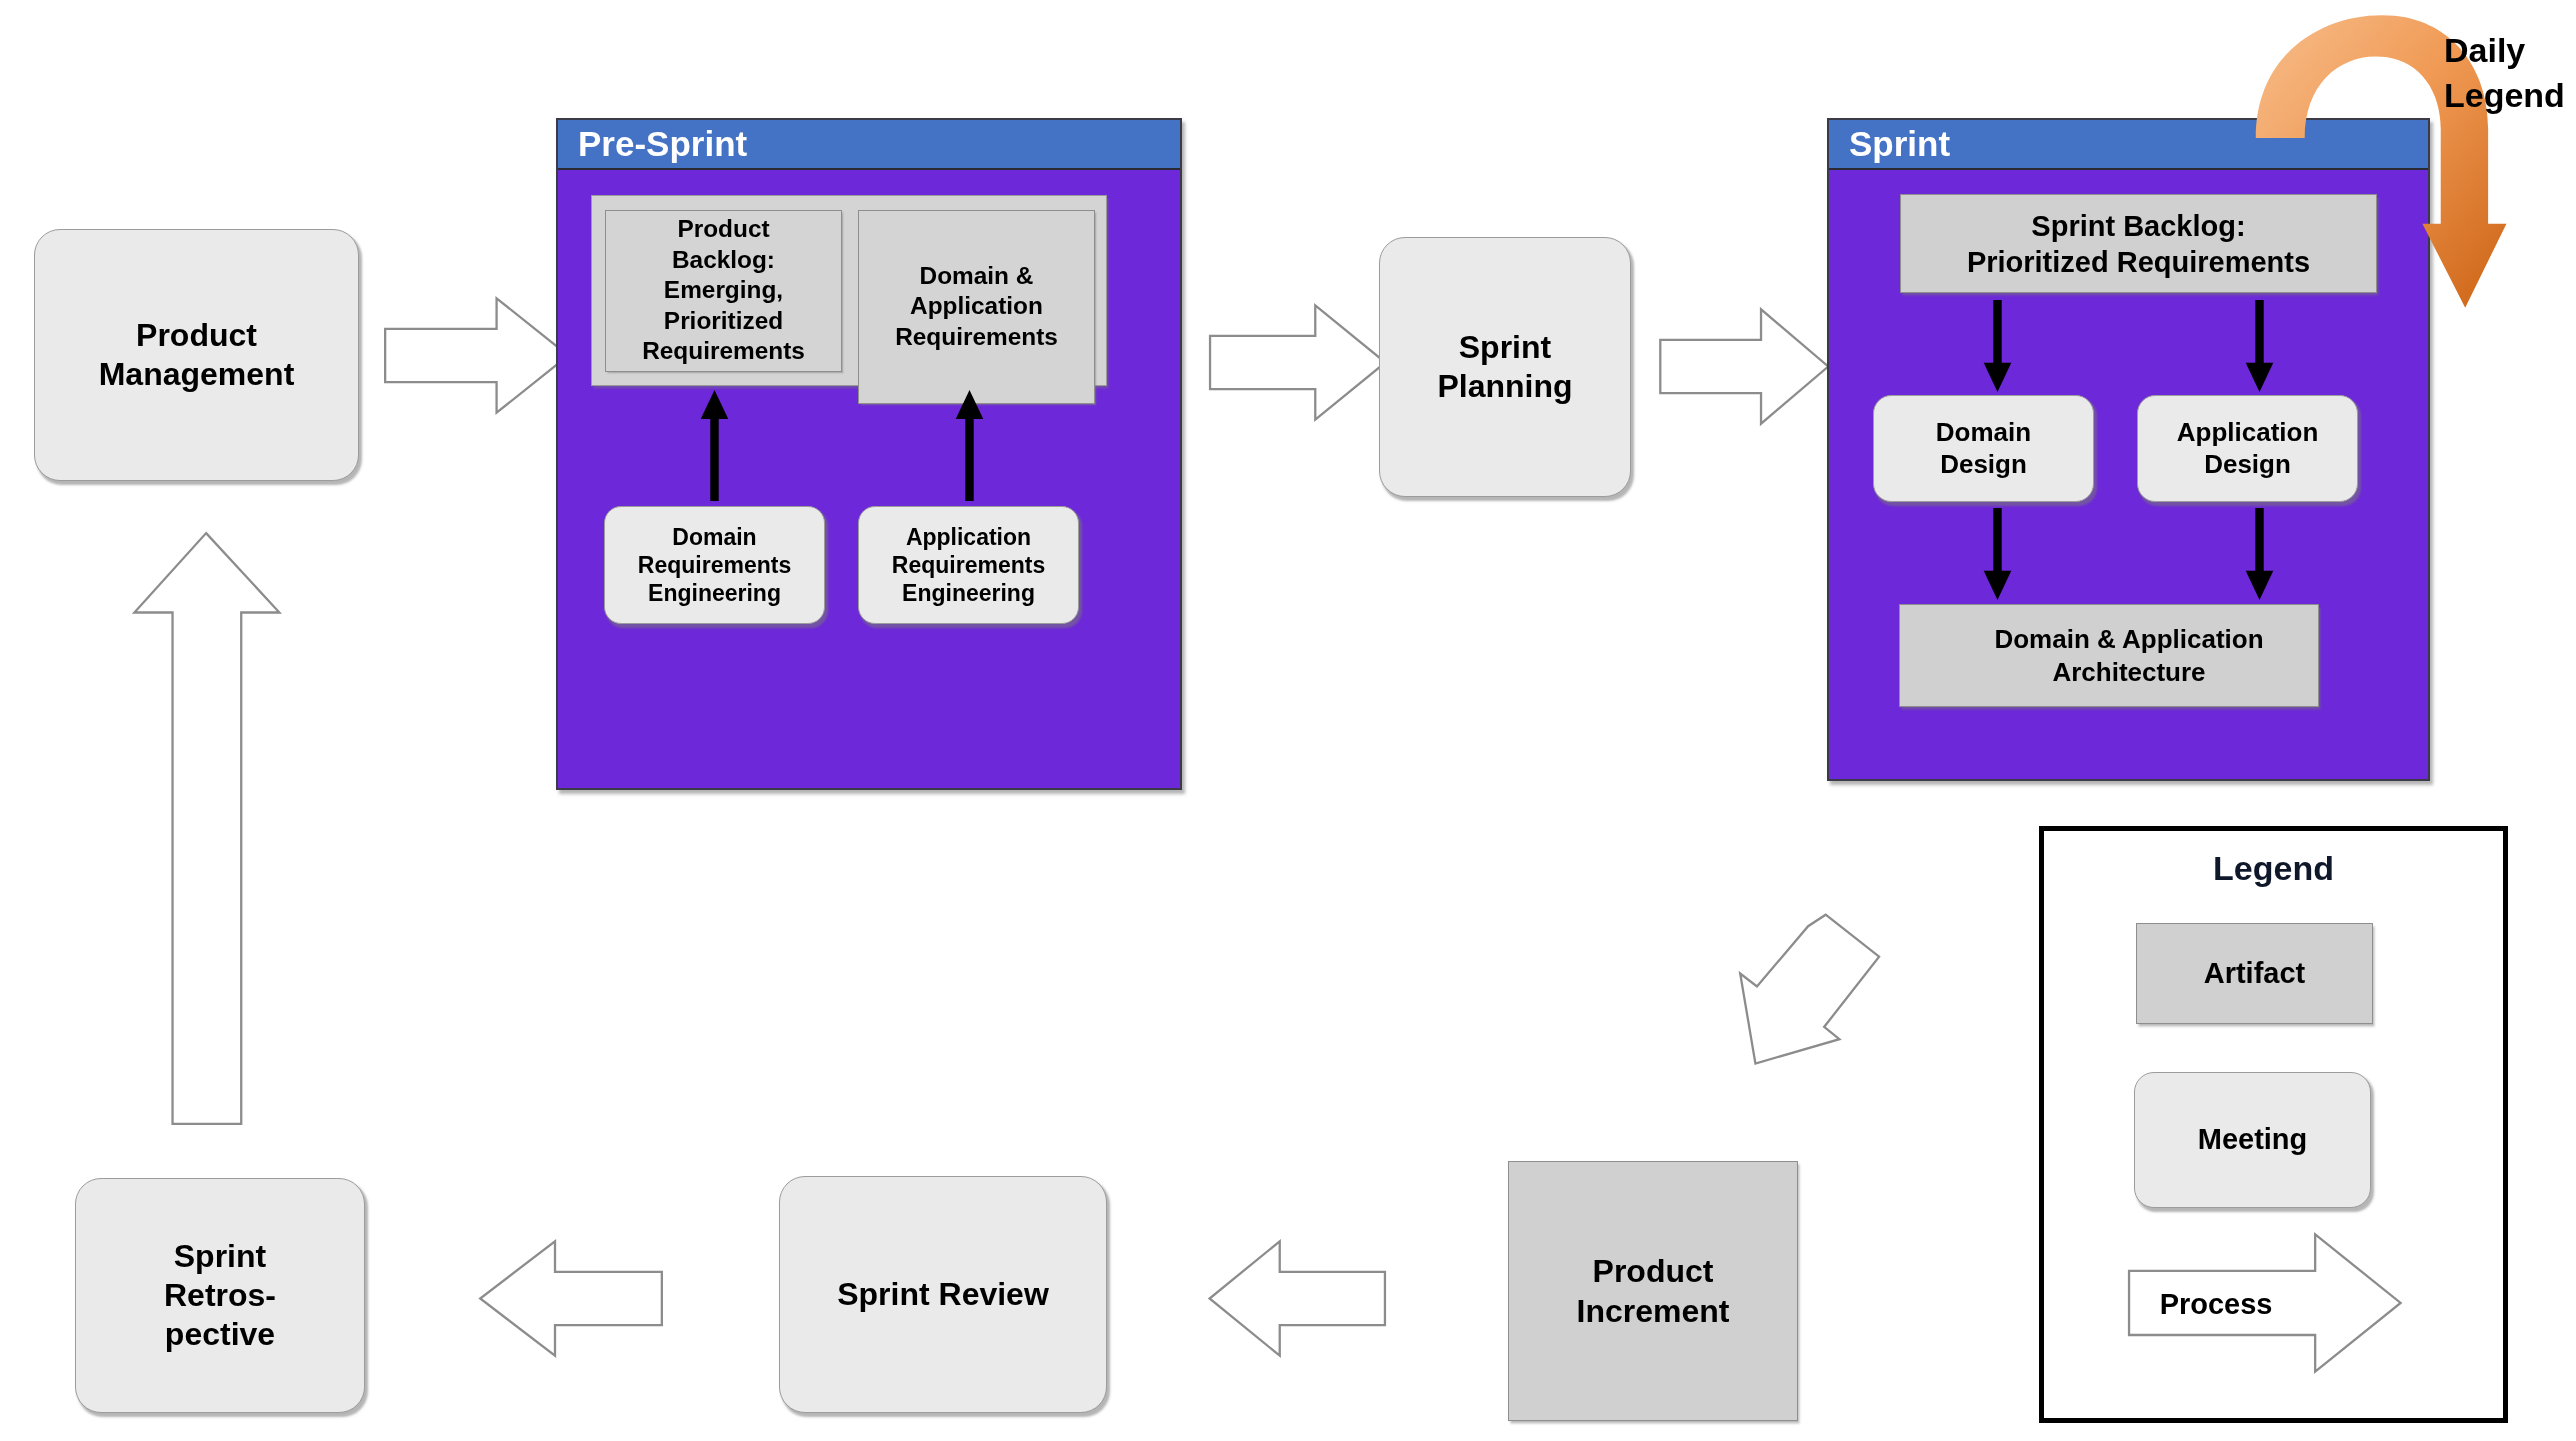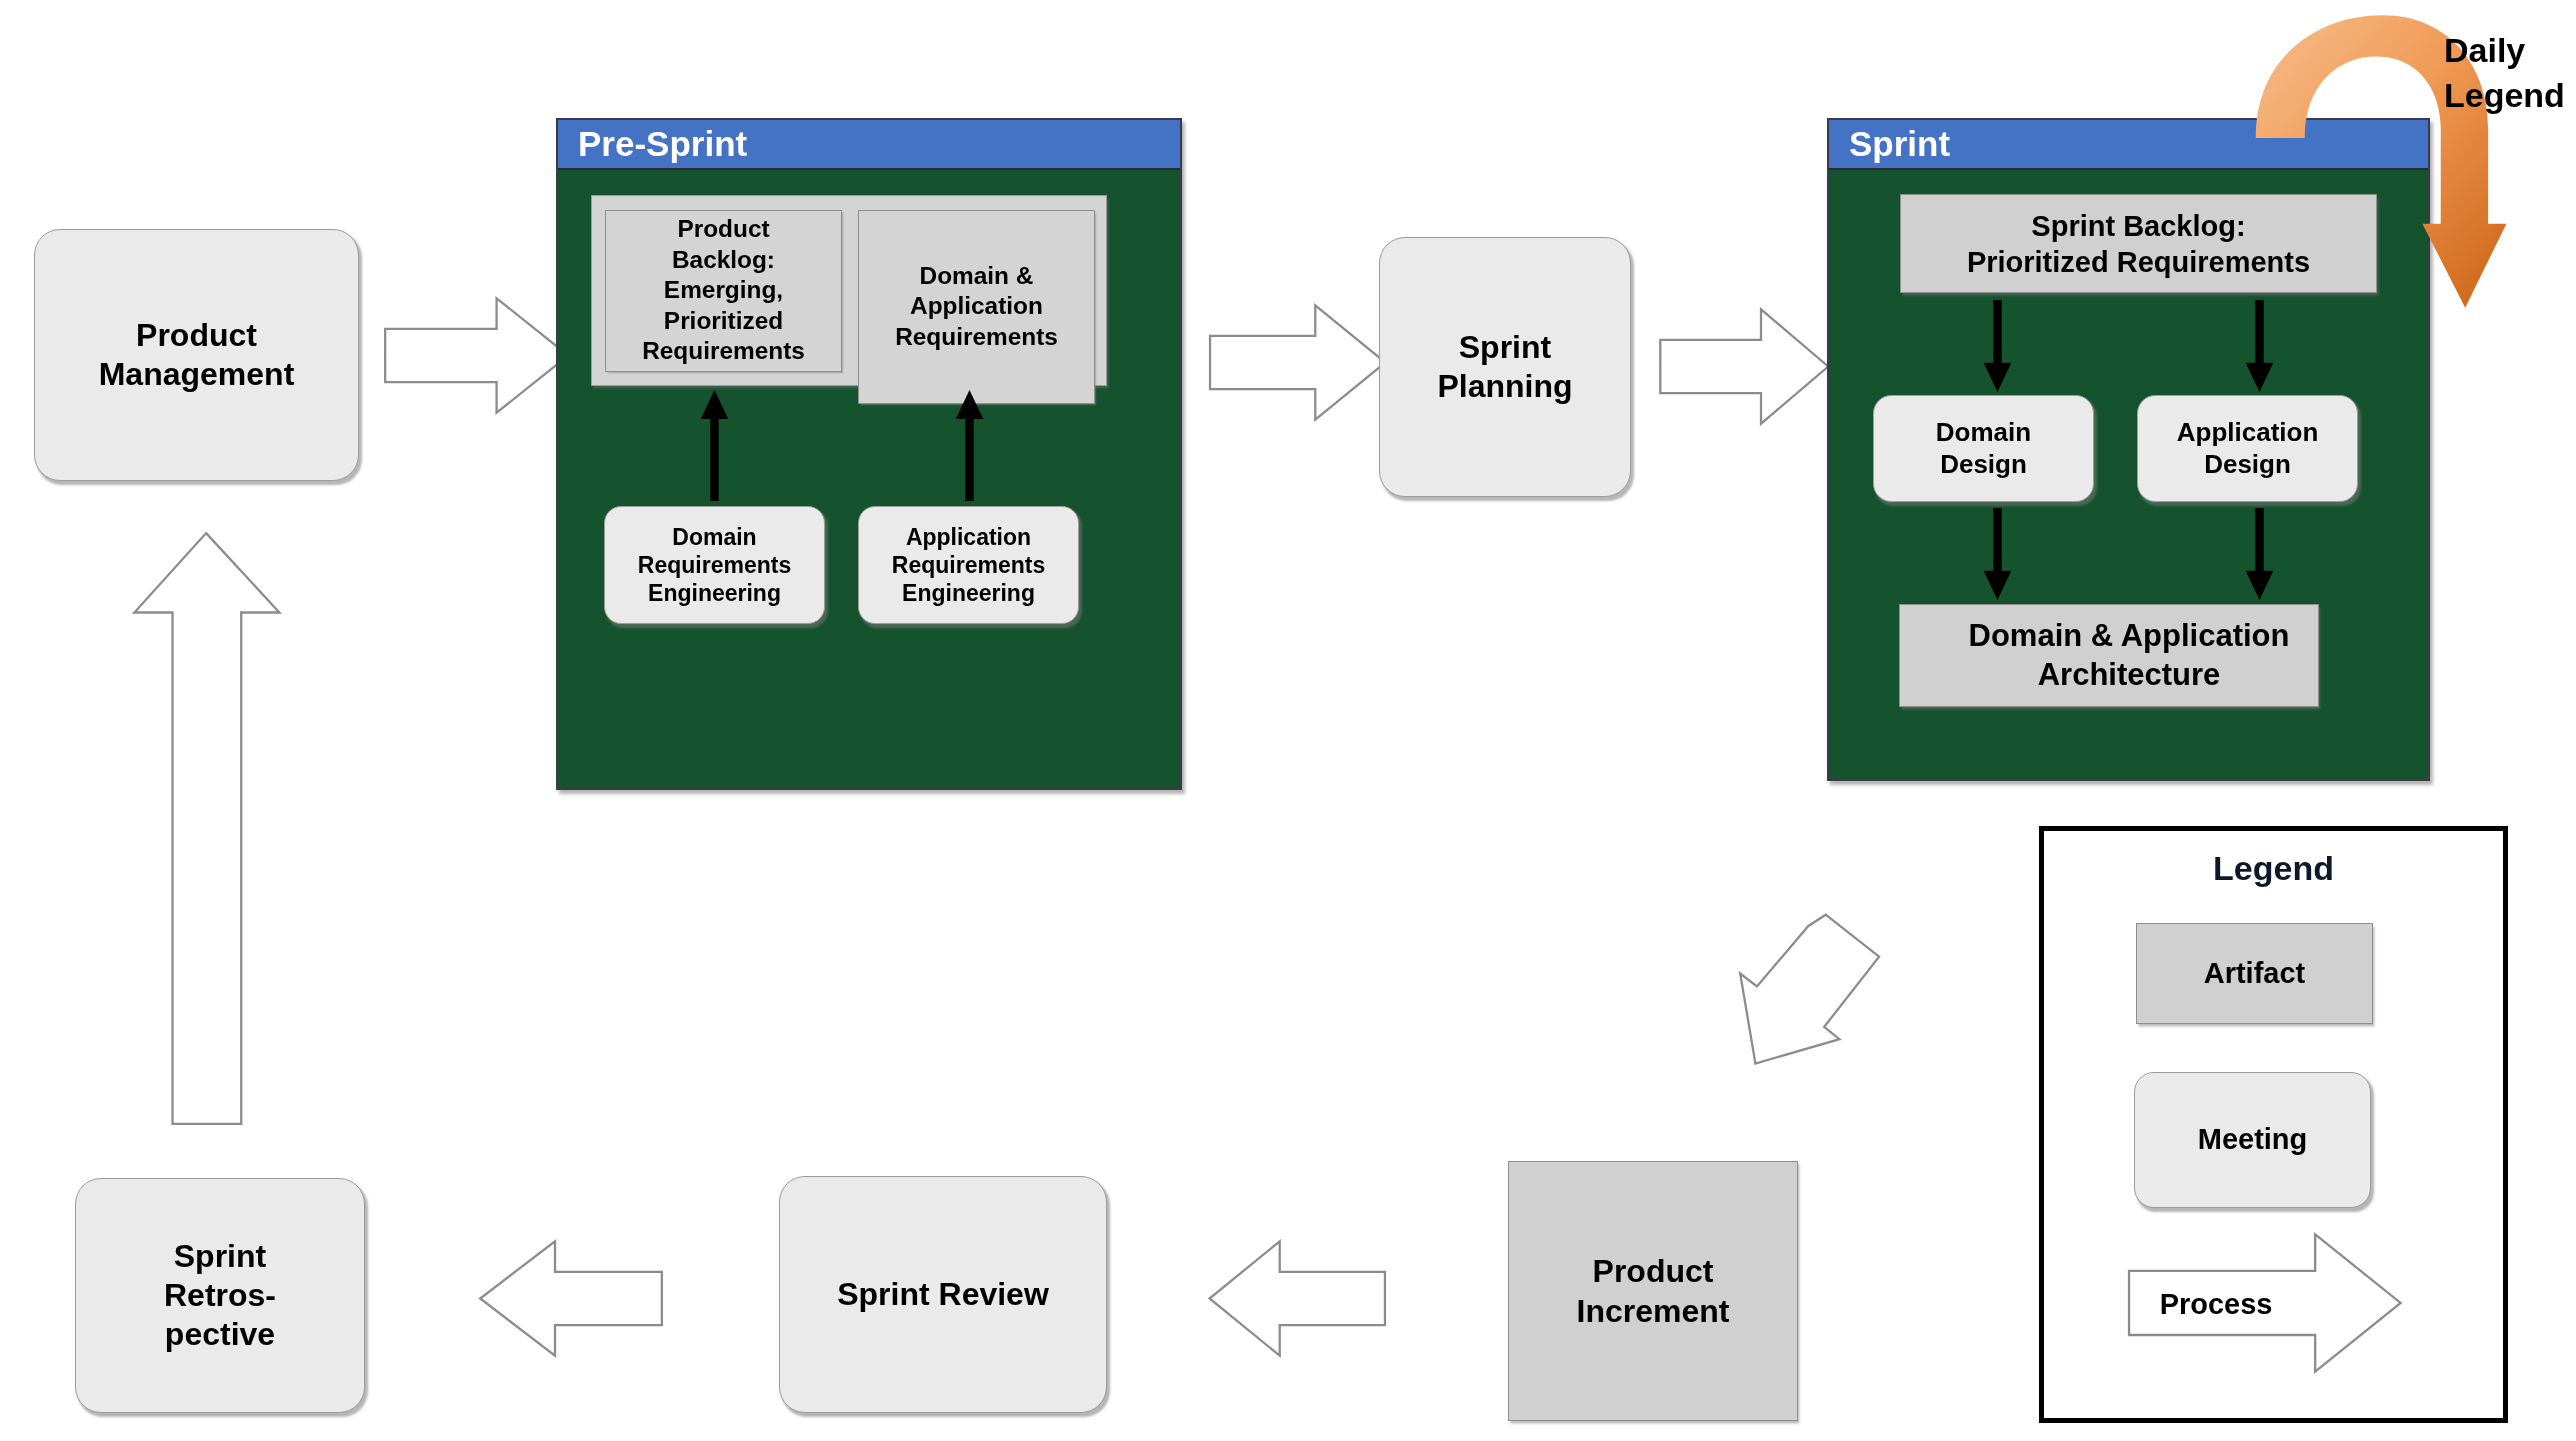--- a/index.html
+++ b/index.html
@@ -46,21 +46,21 @@
     font-weight: bold;
     color: #000000;
     box-sizing: border-box;
     line-height: 1.25;
   }
 
   
   .phase {
     box-sizing: border-box;
     border: 2.3px solid #3B3B47;
-    background: #14532d;
+    background: #6d28d9;
     box-shadow: 3.1px 3.8px 3.1px rgba(110,110,110,0.5);
   }
   .phase-header {
     background: #4472C4;
     border-bottom: 2.3px solid #2A2A33;
     color: #FFFFFF;
     font-weight: bold;
     font-size: 35px;
     display: flex;
     align-items: center;
@@ -87,21 +87,21 @@
   .legend-title {
     text-align: center;
     font-weight: bold;
     font-size: 34px;
     color: #0f172a;
   }
   .t30 { font-size: 23px; }
   .t32 { font-size: 24.4px; }
   .t34 { font-size: 26px; }
   .t38 { font-size: 29px; }
-  .t40 { font-size: 31px; padding-left: 40px; }
+  .t40 { font-size: 26px; padding-left: 40px; }
   .t42 { font-size: 32px; }
 
   .daily-scrum-label {
     font-weight: bold;
     font-size: 34px;
     color: #000000;
     line-height: 1.35;
     text-align: left;
   }
 

